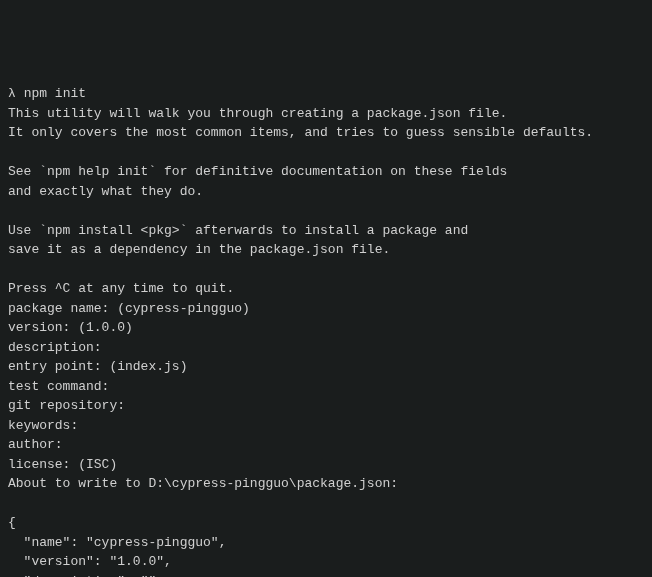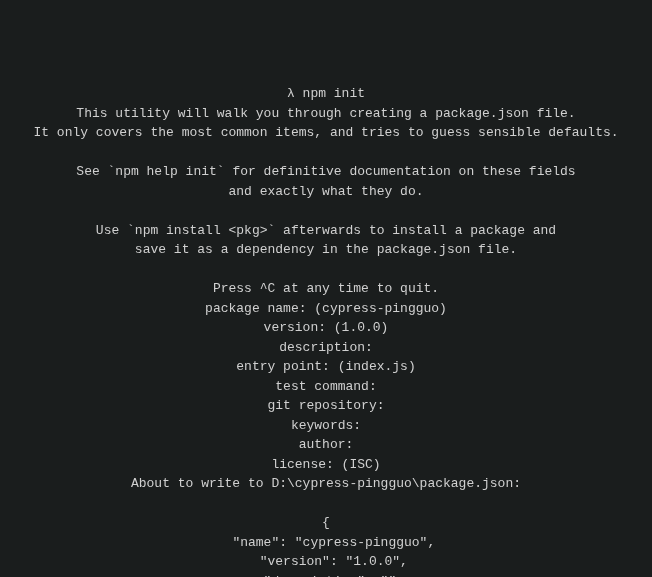--- a/index.html
+++ b/index.html
@@ -16,21 +16,20 @@
       padding: 6px 8px;
       width: 652px;
       min-height: 577px;
       white-space: pre-wrap;
     }
     .prompt-symbol {
       color: #d0d0d0;
     }
     .line {
       display: block;
-      text-align: center;
     }
   </style>
 </head>
 <body>
 
 
 
 <div><span class="line"><span class="prompt-symbol">λ</span> <span>npm init</span></span><span class="line">This utility will walk you through creating a package.json file.</span><span class="line">It only covers the most common items, and tries to guess sensible defaults.</span><span class="line"> </span><span class="line">See `npm help init` for definitive documentation on these fields</span><span class="line">and exactly what they do.</span><span class="line"> </span><span class="line">Use `npm install &lt;pkg&gt;` afterwards to install a package and</span><span class="line">save it as a dependency in the package.json file.</span><span class="line"> </span><span class="line">Press ^C at any time to quit.</span><span class="line">package name: (cypress-pingguo)</span><span class="line">version: (1.0.0)</span><span class="line">description:</span><span class="line">entry point: (index.js)</span><span class="line">test command:</span><span class="line">git repository:</span><span class="line">keywords:</span><span class="line">author:</span><span class="line">license: (ISC)</span><span class="line">About to write to D:\cypress-pingguo\package.json:</span><span class="line"> </span><span class="line">{</span><span class="line">  "name": "cypress-pingguo",</span><span class="line">  "version": "1.0.0",</span><span class="line">  "description": "",</span></div>
 
 

